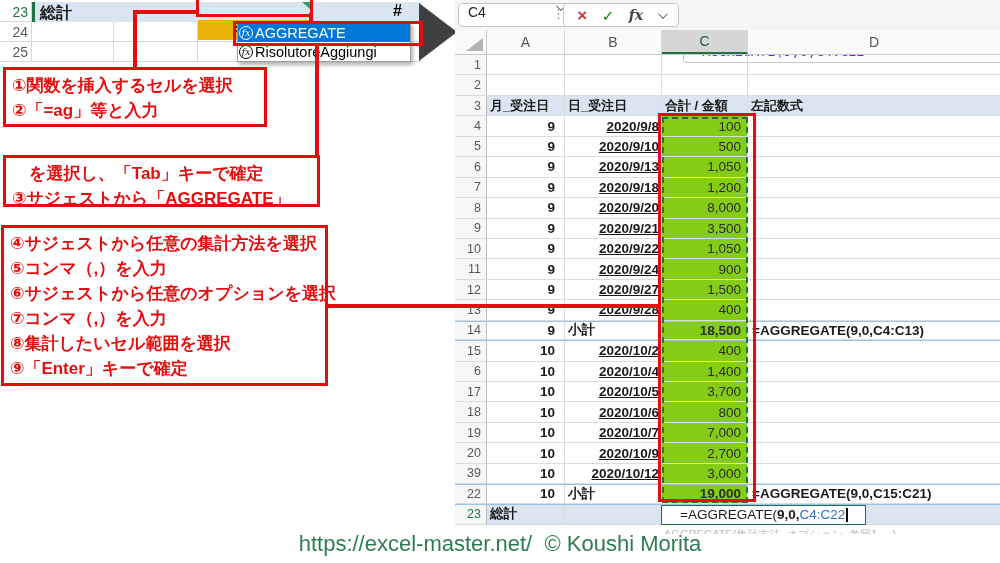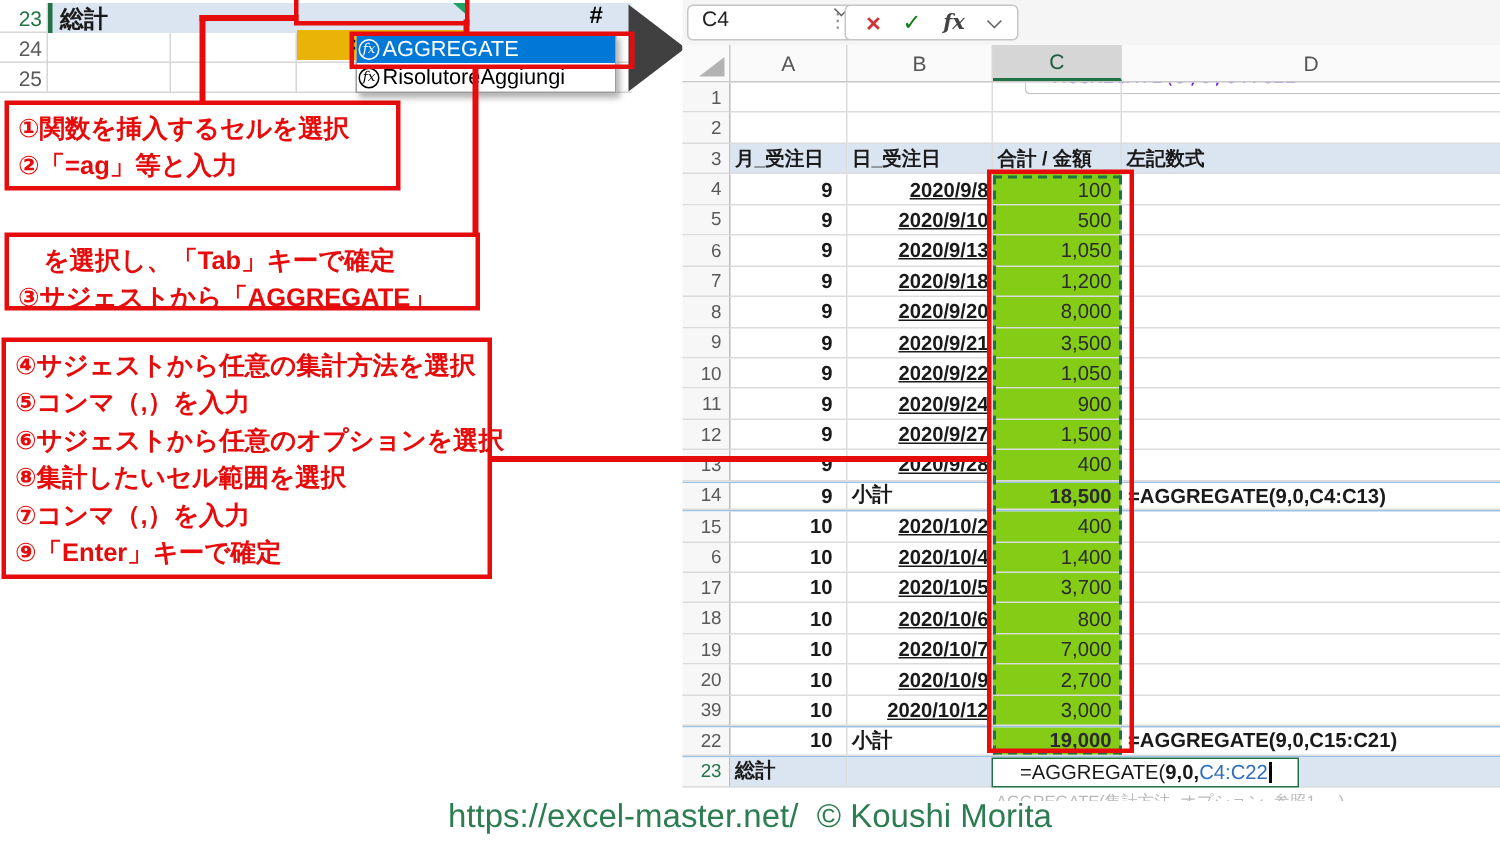--- a/index.html
+++ b/index.html
@@ -168,22 +168,22 @@
       <div>②「=ag」等と入力</div>
     </div>
   <div class="anno" style="left:3px;top:155px;width:317px;height:52px">
       <div>　を選択し、「Tab」キーで確定</div>
       <div>③サジェストから「AGGREGATE」</div>
     </div>
   <div class="anno" style="left:1px;top:225px;width:327px;height:161px">
       <div>④サジェストから任意の集計方法を選択</div>
       <div>⑤コンマ（,）を入力</div>
       <div>⑥サジェストから任意のオプションを選択</div>
+      <div>⑦コンマ（,）を入力</div>
       <div>⑧集計したいセル範囲を選択</div>
-      <div>⑦コンマ（,）を入力</div>
       <div>⑨「Enter」キーで確定</div>
     </div>
   <div class="redline" style="left:328px;top:304px;width:333px;height:4px"></div>
 
   <div id="arrow"></div>
 
   <div id="excel">
     <div id="fbar">
       <div id="namebox">
         <span>C4</span>

